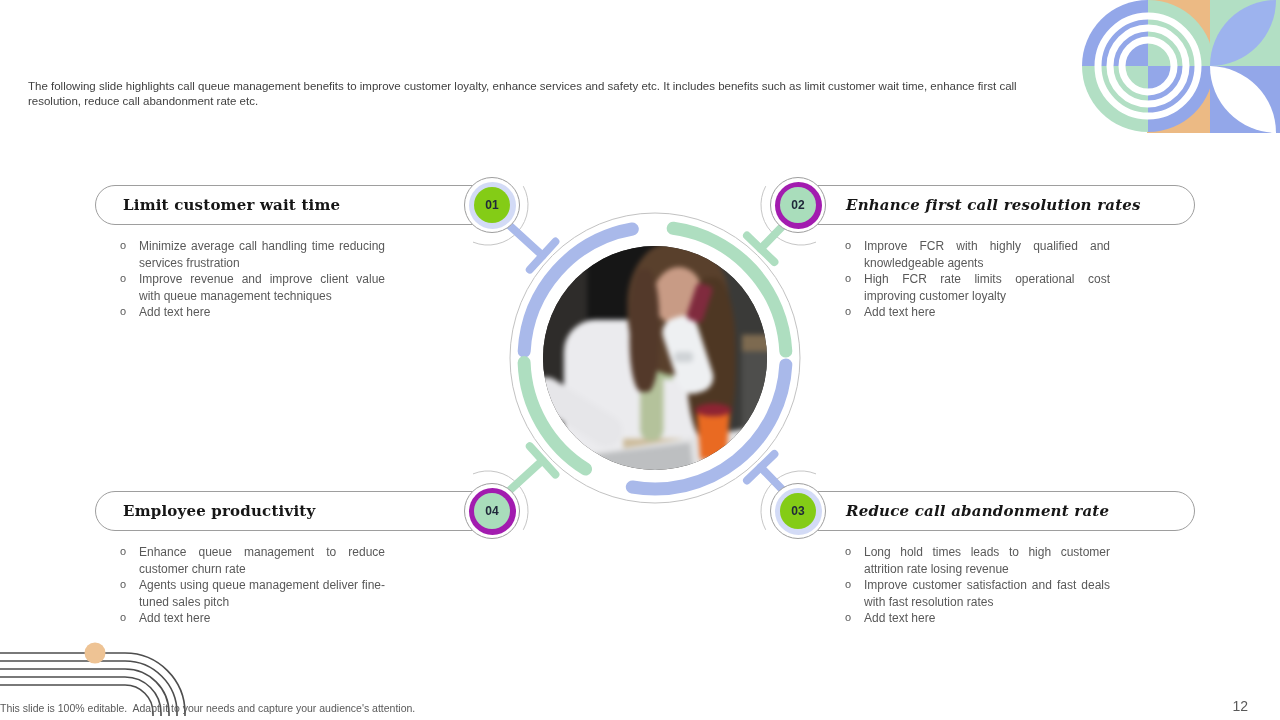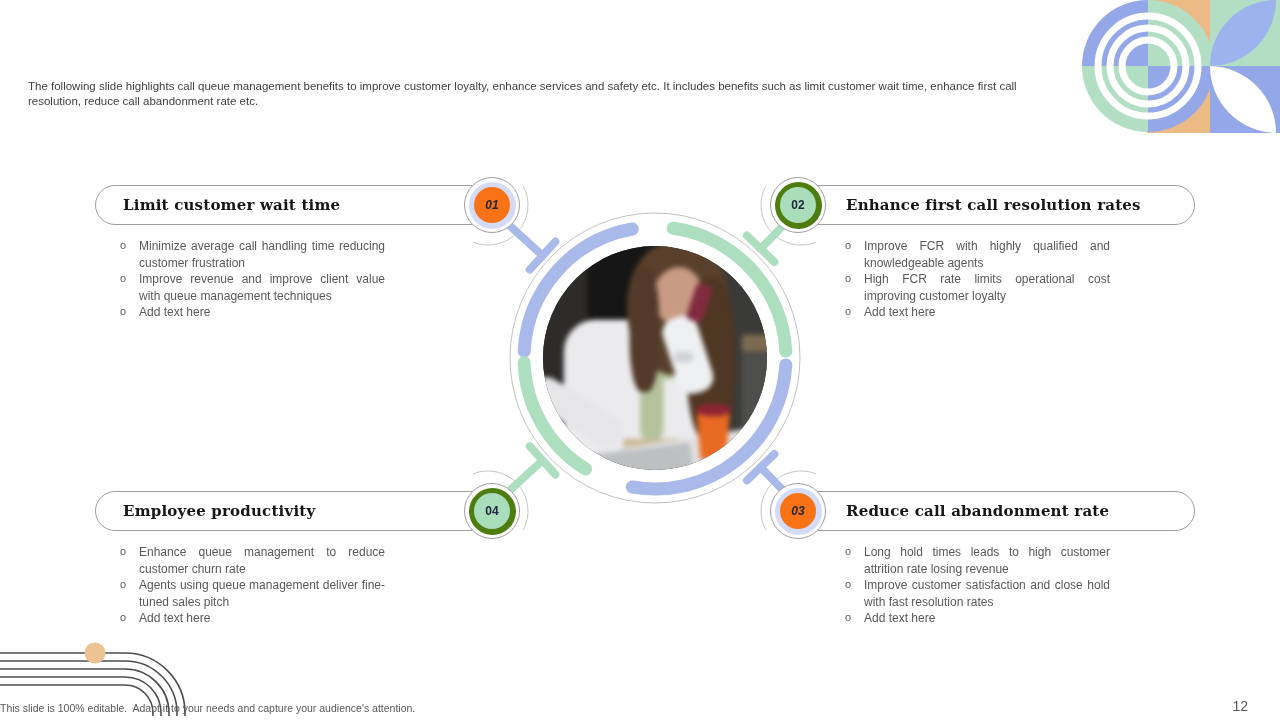--- a/index.html
+++ b/index.html
@@ -49,31 +49,31 @@
          clip-path:polygon(4% 0,96% 0,86% 100%,14% 100%);}
   .p-cup-top{left:150px;top:155px;width:34px;height:12px;background:#8e2433;border-radius:50%;}
 
   
   .benefit-box{position:absolute;width:420px;z-index:4;}
   .pill{position:relative;height:40px;background:#fff;border:1px solid #9e9e9e;
         border-radius:21px;display:flex;align-items:center;box-sizing:border-box;}
   .pill-title{font-family:"DejaVu Serif","Liberation Serif",serif;font-weight:bold;
               font-size:15px;color:#161616;letter-spacing:.2px;white-space:nowrap;}
   .box-left .pill-title{padding-left:27px;}
-  .box-right .pill-title{padding-left:70px;}
+  .box-right .pill-title{padding-left:70px;font-style:italic;}
   .badge{position:absolute;top:50%;transform:translateY(-50%);width:56px;height:56px;
          border-radius:50%;background:#fff;border:1px solid #9e9e9e;display:flex;
          align-items:center;justify-content:center;box-sizing:border-box;}
   .box-left .badge{right:-6px;}
   .box-right .badge{left:-6px;}
   .halo{width:47px;height:47px;border-radius:50%;display:flex;align-items:center;justify-content:center;}
   .num{width:36px;height:36px;border-radius:50%;display:flex;align-items:center;justify-content:center;
        font-size:12px;font-weight:bold;color:#20293a;}
-  .accent-blue .halo{background:#d3dbf6;} .accent-blue .num{background:#f97316;font-style:italic;}
-  .accent-green .halo{background:#4d7c0f;} .accent-green .num{background:#a9ddbb;}
+  .accent-blue .halo{background:#d3dbf6;} .accent-blue .num{background:#84cc16;}
+  .accent-green .halo{background:#a21caf;} .accent-green .num{background:#a9ddbb;}
 
   .bullets{list-style:none;margin:13px 0 0 0;padding:0;font-size:12px;color:#595959;line-height:1.38;}
   .box-left .bullets{margin-left:25px;width:265px;}
   .box-right .bullets{margin-left:70px;width:265px;}
   .bullets li{display:flex;align-items:flex-start;}
   .bullets .marker{width:19px;flex:0 0 19px;font-size:11px;}
   .bullets .btext{flex:1;text-align:justify;}
 
   #box1{left:95px;top:185px;} #box2{left:775px;top:185px;}
   #box3{left:775px;top:491px;} #box4{left:95px;top:491px;}
@@ -186,21 +186,21 @@
       <span class="pill-title">Limit customer wait time</span>
       <div class="badge accent-blue">
         <div class="halo">
           <div class="num">01</div>
         </div>
       </div>
     </div>
     <ul class="bullets">
         <li>
           <span class="marker">o</span>
-          <span class="btext">Minimize average  call handling time reducing customer frustration</span>
+          <span class="btext">Minimize average  call handling time reducing services frustration</span>
         </li>
         <li>
           <span class="marker">o</span>
           <span class="btext">Improve  revenue  and improve  client value with queue  management  techniques</span>
         </li>
         <li>
           <span class="marker">o</span>
           <span class="btext">Add text here</span>
         </li>
       </ul>
@@ -240,21 +240,21 @@
         </div>
       </div>
     </div>
     <ul class="bullets">
         <li>
           <span class="marker">o</span>
           <span class="btext">Long hold  times leads to high  customer attrition rate  losing revenue</span>
         </li>
         <li>
           <span class="marker">o</span>
-          <span class="btext">Improve  customer satisfaction  and close hold with fast resolution  rates</span>
+          <span class="btext">Improve  customer satisfaction  and fast deals with fast resolution  rates</span>
         </li>
         <li>
           <span class="marker">o</span>
           <span class="btext">Add text here</span>
         </li>
       </ul>
   </div>
 
   <div id="box4" class="benefit-box box-left">
     <div class="pill">

